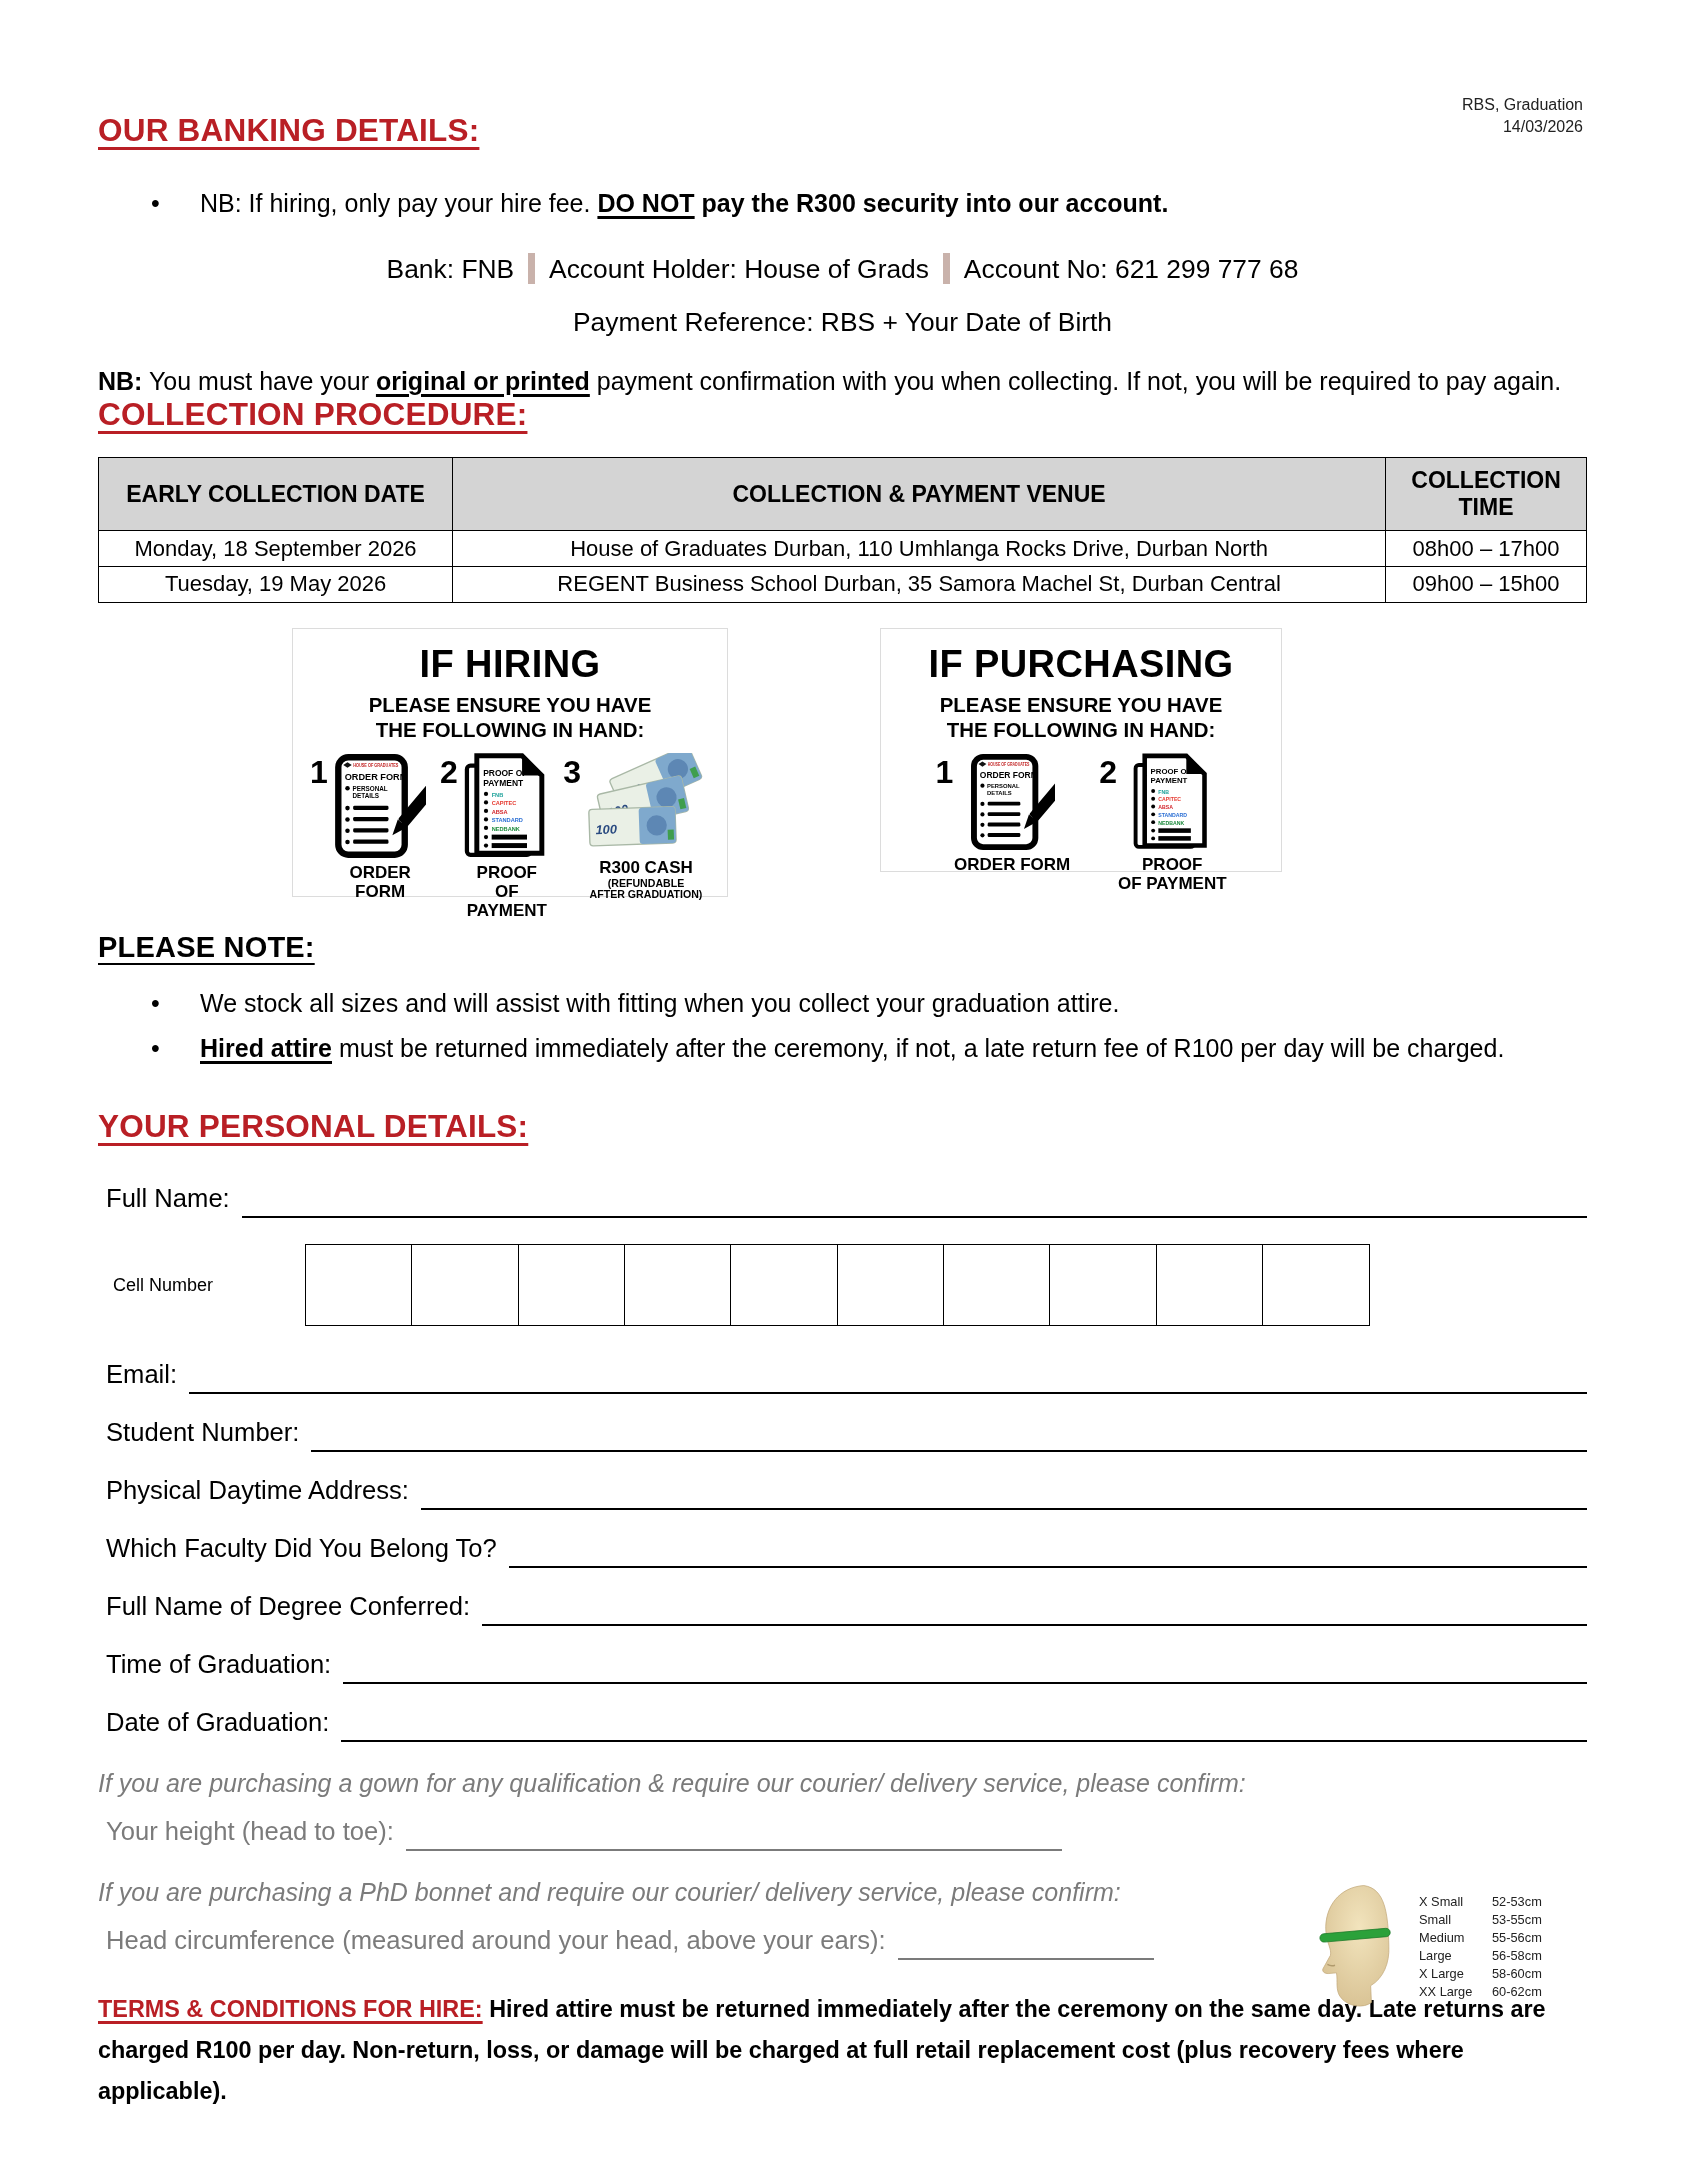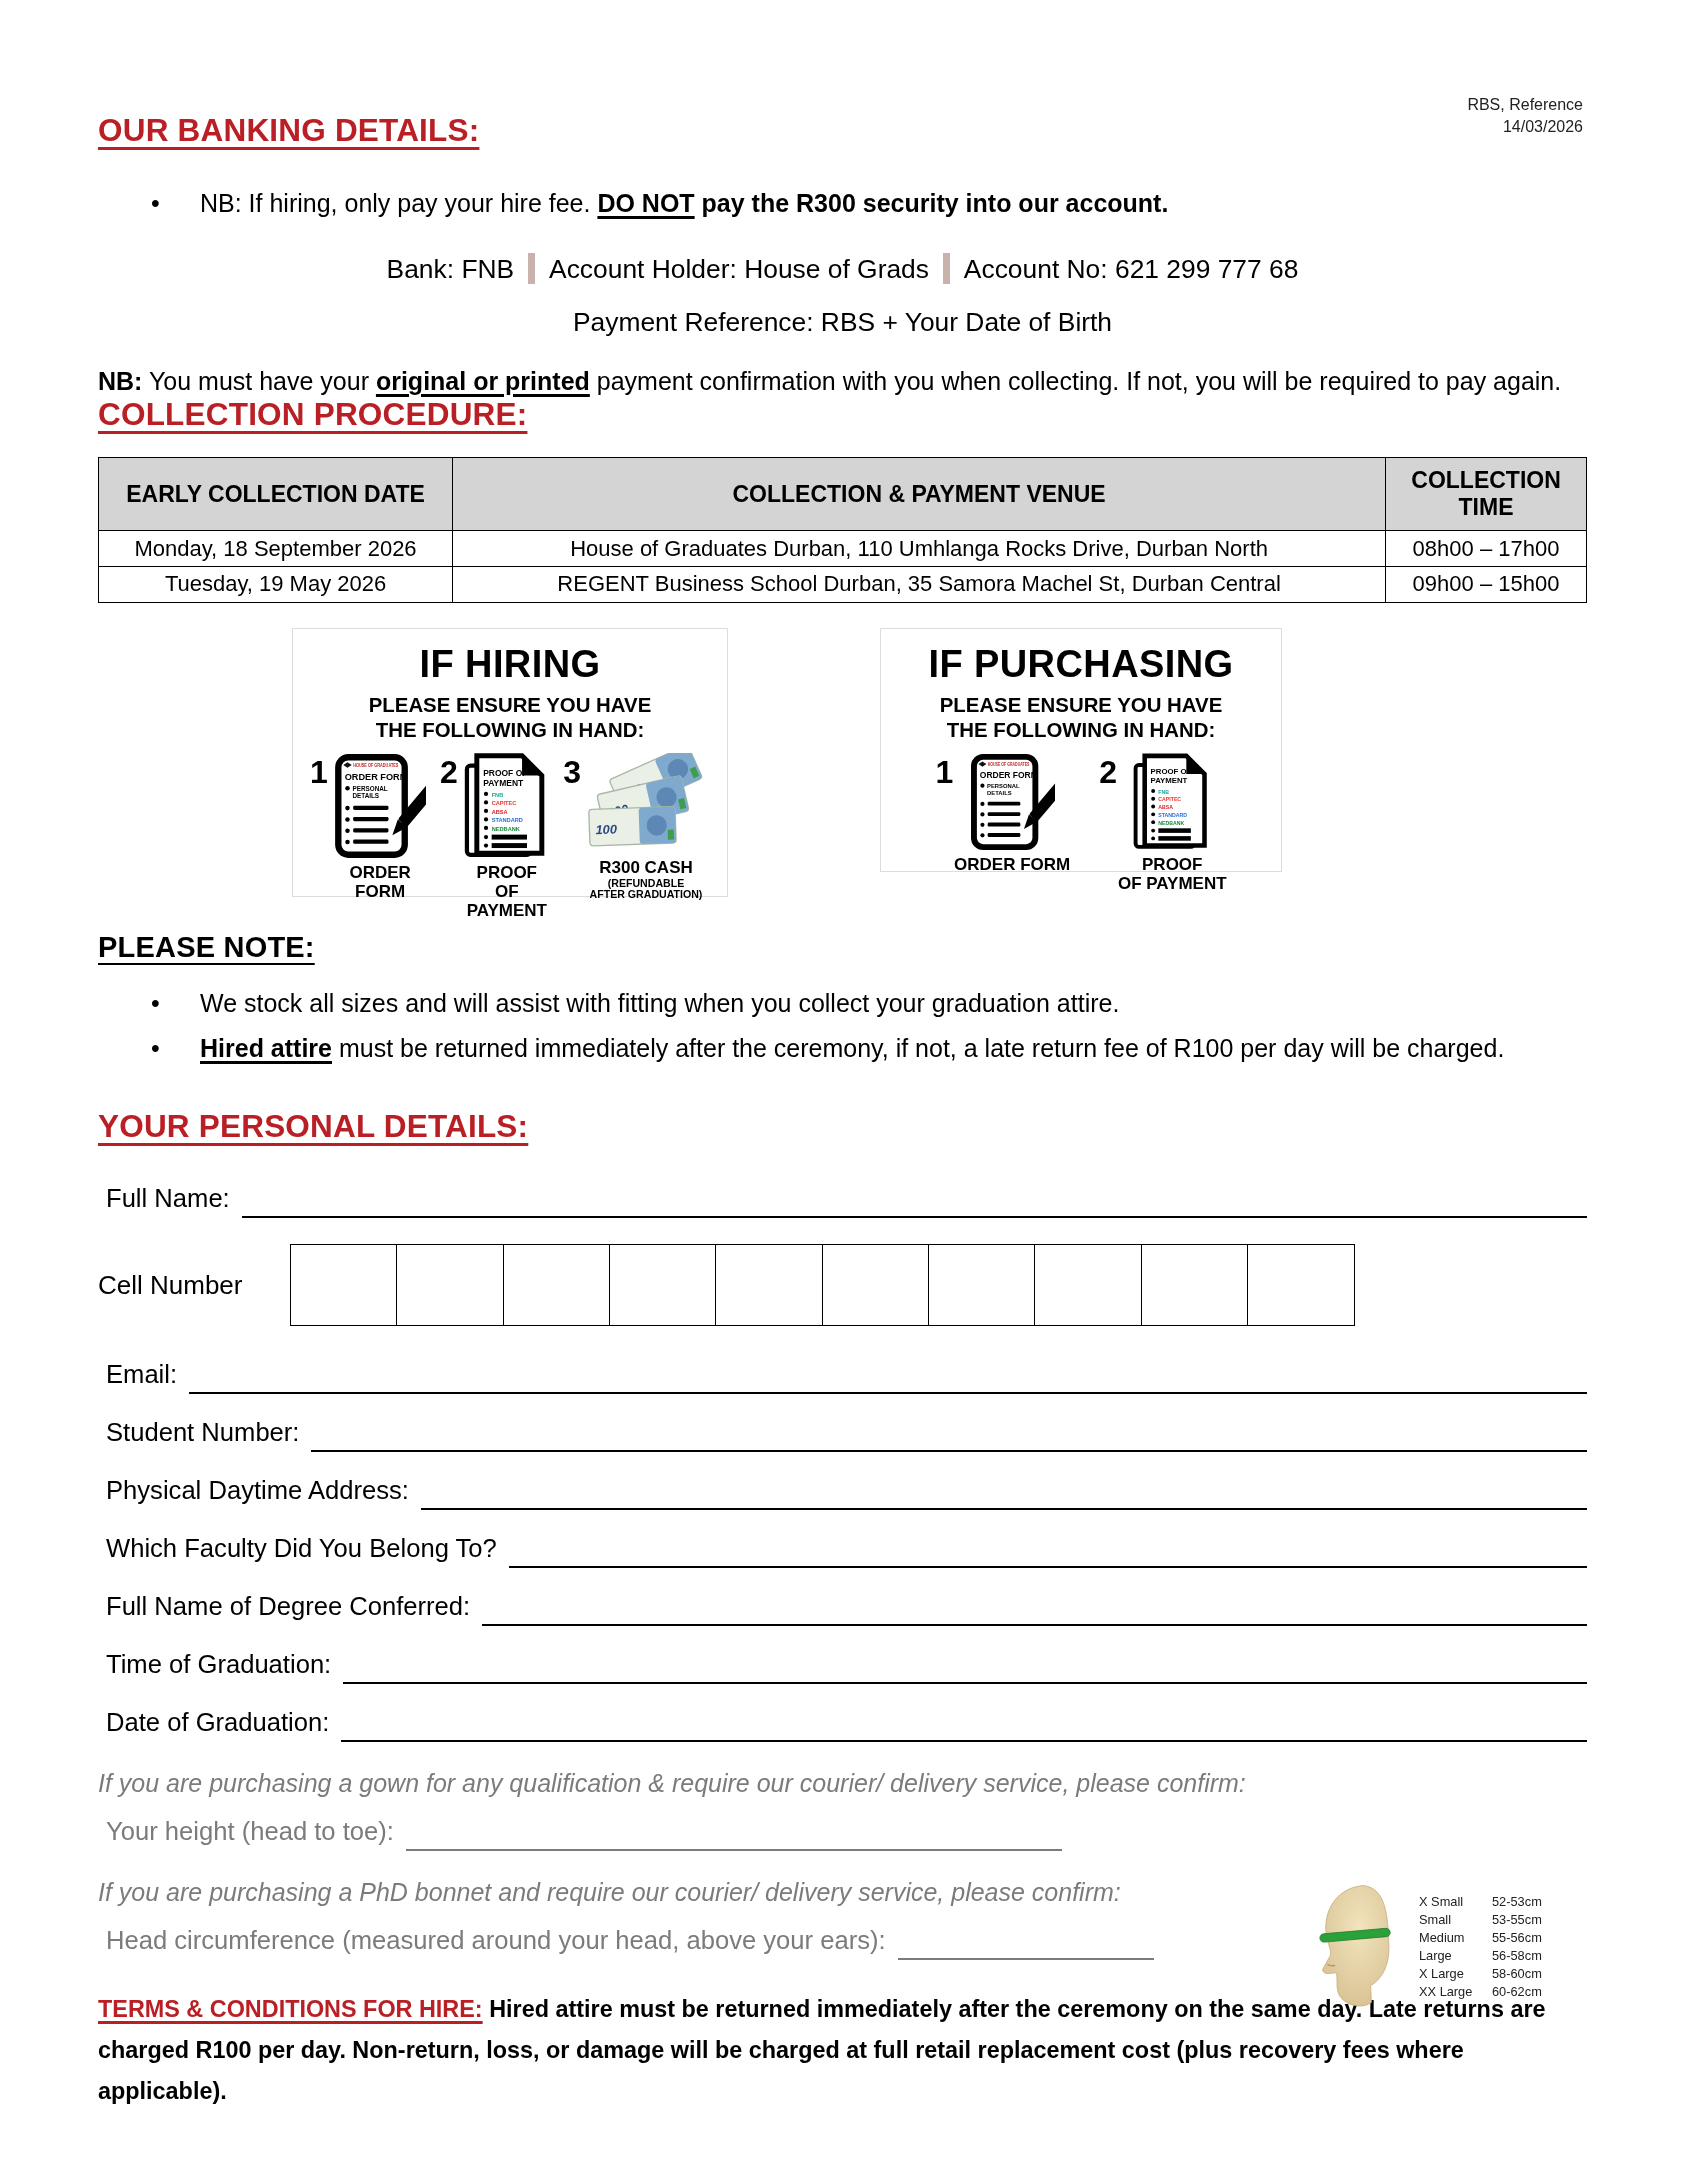--- a/index.html
+++ b/index.html
@@ -49,21 +49,21 @@
   .note-bullets .bullet-row + .bullet-row{margin-top:13.6px;}
 
   .field{display:flex;align-items:flex-start;font-size:25.6px;margin-top:24px;margin-left:8px;}
   .field .lbl{white-space:nowrap;padding-right:12px;}
   .field .line{flex:1;border-bottom:2.6px solid #000;height:32px;}
   .field .line.fixed{flex:0 0 auto;}
   .mt-lg{margin-top:39px;}
   .mt-md{margin-top:34px;}
 
   .cell-row{display:flex;align-items:center;margin-top:25.6px;}
-  .cell-lbl{font-size:26px;width:192px;flex:0 0 auto;}
+  .cell-lbl{font-size:18px;width:192px;flex:0 0 auto;margin-left:15px;}
   .cell-boxes{display:flex;}
   .cell-box{width:106px;height:80px;border:1.7px solid #000;background:#fff;margin-left:-1.7px;}
   .cell-box:first-child{margin-left:0;}
 
   .gray-it{font-size:25px;font-style:italic;color:var(--muted-gray,#7b7b7b);margin-top:27px;}
   .field.gray{color:var(--muted-gray,#7b7b7b);margin-top:19px;}
   .field.gray .line{border-bottom:2.6px solid var(--muted-gray,#8a8a8a);}
 
   .terms{font-size:23.4px;line-height:1.75;margin-top:29px;width:1489px;}
   .terms .th{font-weight:bold;text-decoration:underline;text-decoration-thickness:2.6px;
@@ -73,21 +73,21 @@
   .size-chart{position:absolute;left:1419px;top:1893px;font-size:12.8px;color:#222;line-height:18px;}
   .sc-row{display:flex;}
   .sc-size{width:73px;}
 </style>
 </head>
 <body>
 
 <div id="page">
 
   <div class="doc-note">
-    <div>RBS, Reference</div>
+    <div>RBS, Graduation</div>
     <div>14/03/2026</div>
   </div>
 
   <div class="content">
 
     <h1 class="sec red" style="margin-top:112px;">OUR BANKING DETAILS:</h1>
 
     <div class="bullet-row">
       <span class="mark">•</span>
       <span><span>NB: If hiring, only pay your hire fee. </span><span class="u-emph">DO NOT</span><span class="b"> pay the R300 security into our account.</span></span>

